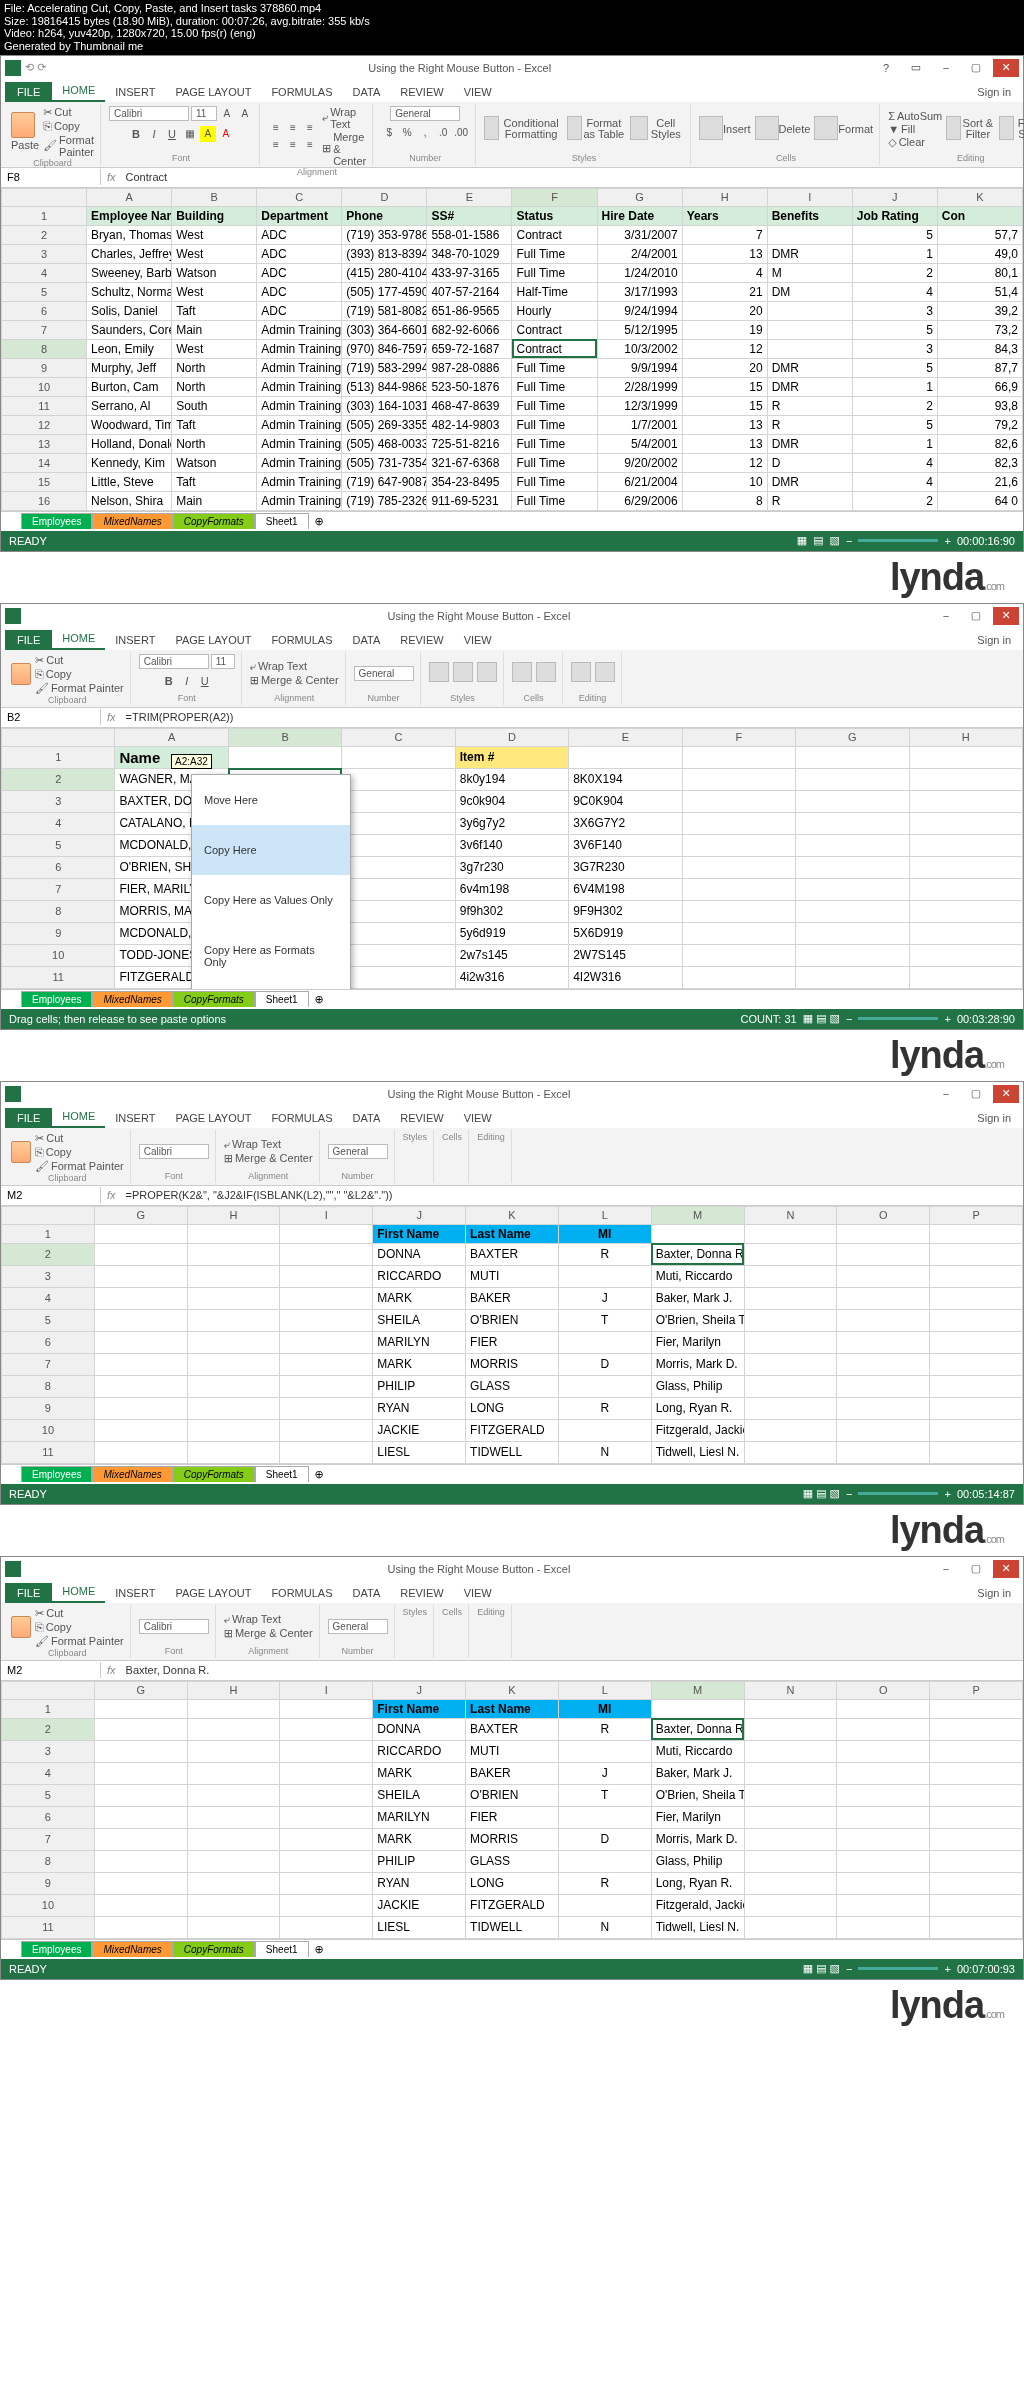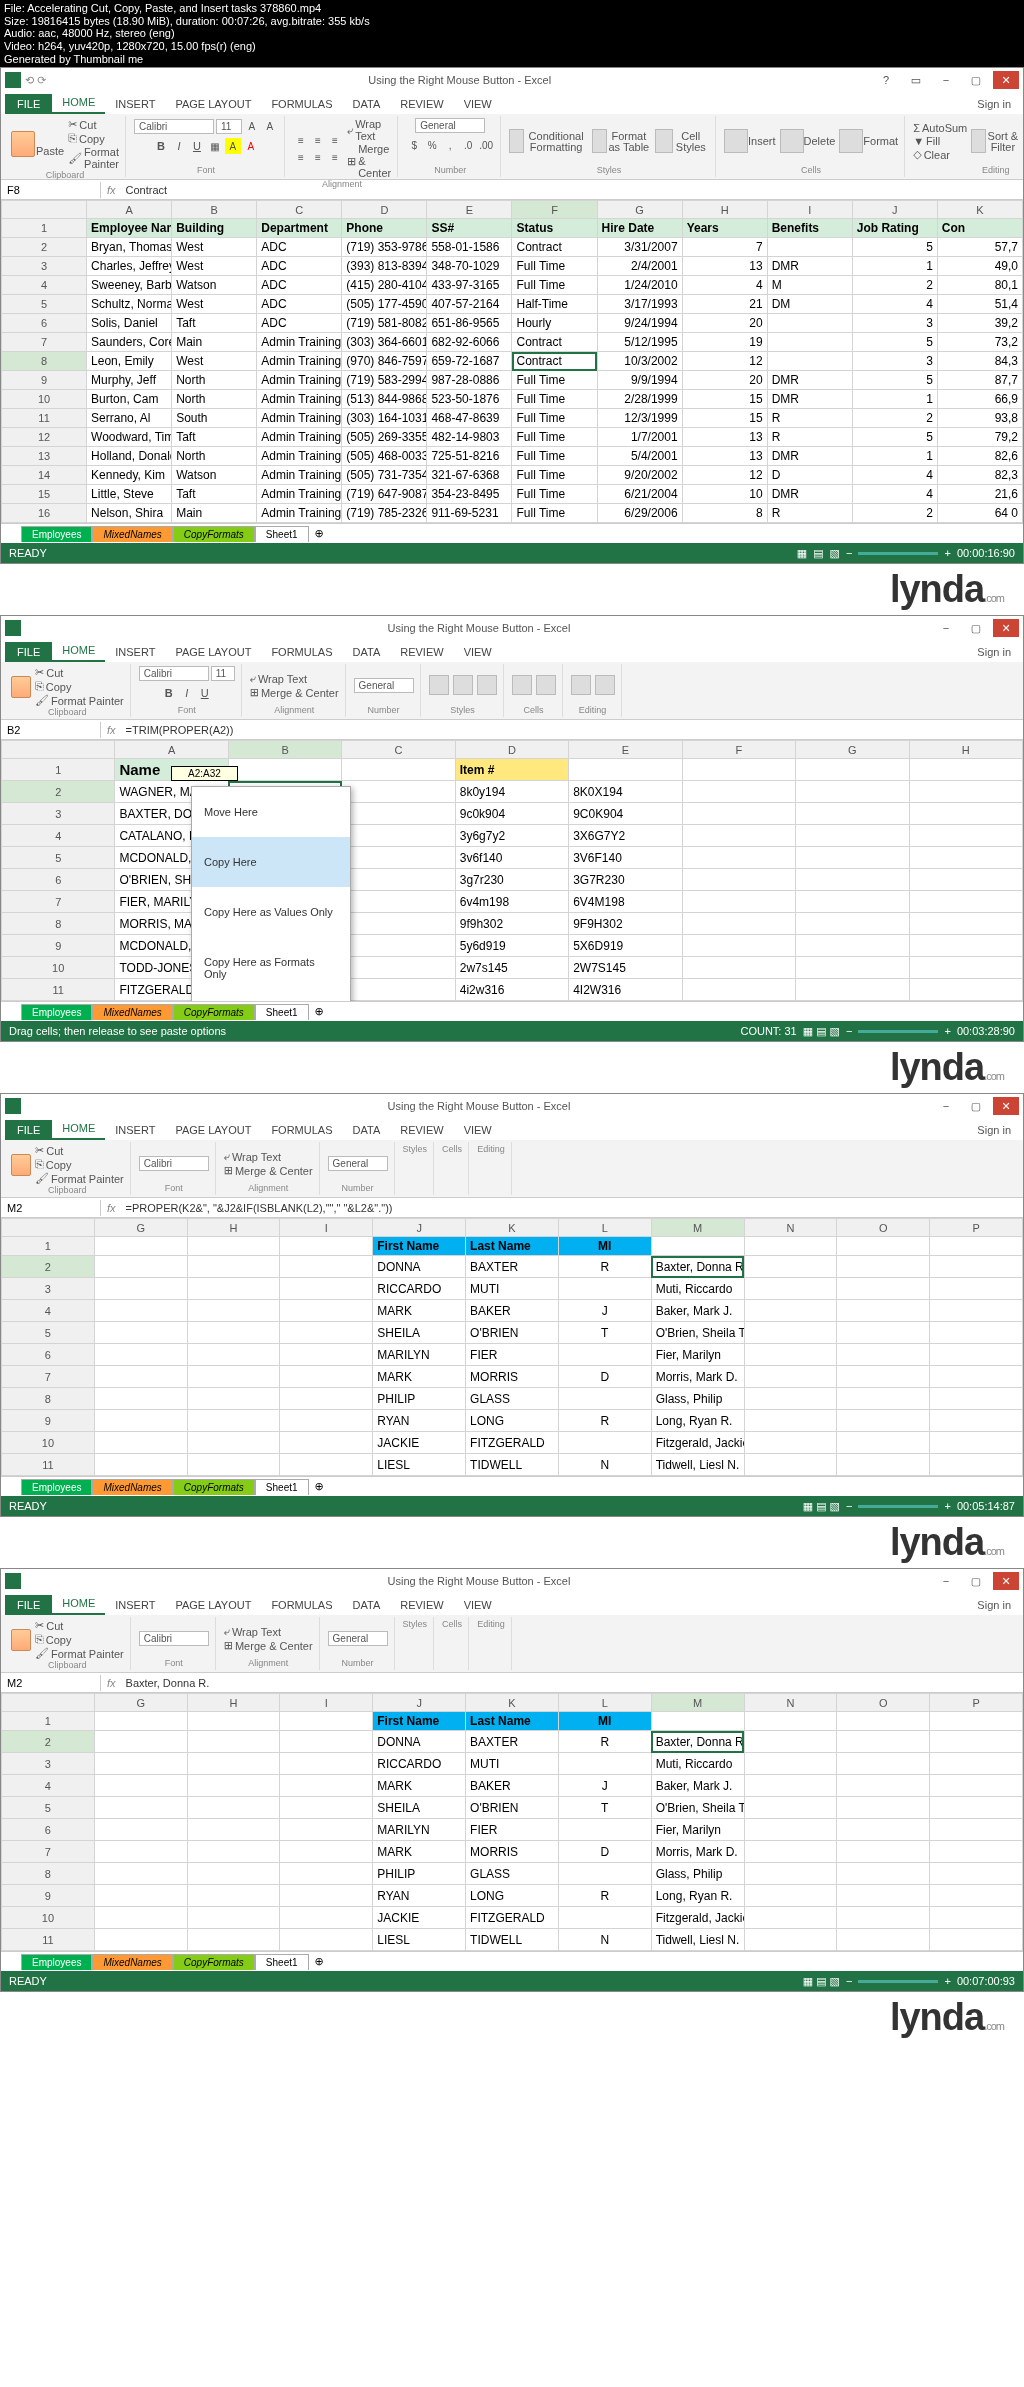--- a/index.html
+++ b/index.html
@@ -13,21 +13,21 @@
 .win-btn.close{color:#fff;background:#c43}
 .menubar{height:22px;display:flex;align-items:flex-end;padding-left:4px;background:#fff}
 .menubar .file{background:#217346;color:#fff;padding:4px 12px;font-size:11px}
 .menubar .tab{padding:4px 10px;font-size:11px;color:#444;text-transform:uppercase}
 .menubar .tab.active{color:#217346;border-bottom:2px solid #217346}
 .signin{margin-left:auto;padding:4px 12px;color:#555}
 .ribbon{height:66px;background:#f3f3f3;border-bottom:1px solid #ccc;display:flex;padding:2px 4px;gap:2px;font-size:10px;color:#555}
 .rgrp{border-right:1px solid #ddd;padding:2px 6px;display:flex;flex-direction:column;justify-content:space-between}
 .rgrp .lbl{text-align:center;color:#888;font-size:9px}
 .rgrp .body{flex:1;display:flex;align-items:center;gap:4px}
-.paste-btn{display:flex;flex-direction:row;align-items:flex-end;gap:1px}
+.paste-btn{display:flex;flex-direction:column;align-items:flex-start;gap:1px}
 .paste-icon{width:24px;height:26px;background:linear-gradient(#fc9,#fa7);border:1px solid #c85;border-radius:2px;position:relative}
 .mini{display:flex;flex-direction:column;gap:1px;font-size:10px}
 .mini span{display:flex;align-items:center;gap:2px}
 .font-box{display:flex;flex-direction:column;gap:2px}
 .font-row{display:flex;gap:2px;align-items:center}
 .sel{border:1px solid #bbb;background:#fff;padding:1px 4px;font-size:10px}
 .btn-sm{width:16px;height:16px;border:1px solid transparent;display:flex;align-items:center;justify-content:center;font-size:10px}
 .align-grid{display:grid;grid-template-columns:repeat(3,16px);gap:1px}
 .vbtn{display:flex;flex-direction:row;align-items:center;font-size:9px;text-align:center;line-height:1}
 .vbtn .vicon{width:24px;height:24px;background:#ddd;border:1px solid #bbb;margin-bottom:2px}
@@ -63,21 +63,20 @@
 .wm-wrap{text-align:right;padding:4px 20px 4px 0}
 .num{text-align:right!important}
 .ctr{text-align:center!important}
 </style>
 </head>
 <body>
 
 <div class="metadata">
  <div>File: Accelerating Cut, Copy, Paste, and Insert tasks 378860.mp4</div>
  <div>Size: 19816415 bytes (18.90 MiB), duration: 00:07:26, avg.bitrate: 355 kb/s</div>
- <div>Audio: aac, 48000 Hz, stereo (eng)</div>
  <div>Video: h264, yuv420p, 1280x720, 15.00 fps(r) (eng)</div>
  <div>Generated by Thumbnail me</div>
 </div>
 
 <div class="excel-window">
  <div class="titlebar">
   <span style="width:16px;height:16px;background:#217346;margin-right:4px"></span>
   <span style="color:#888">⟲ ⟳</span>
   <span class="title">Using the Right Mouse Button - Excel</span>
   <div class="win-controls">
@@ -748,21 +747,21 @@
         <div class="">Copy Here as Values Only</div>
         <div class="">Copy Here as Formats Only</div>
         <div class="">Link Here</div>
         <div class="">Create Hyperlink Here</div>
         <div class="">Shift Down and Copy</div>
         <div class="">Shift Right and Copy</div>
         <div class="">Shift Down and Move</div>
         <div class="">Shift Right and Move</div>
         <div class="">Cancel</div>
       </div>
-  <div style="position:absolute;top:26px;left:170px;background:#ffffe1;border:1px solid #000;padding:1px 16px;font-size:10px">A2:A32</div>
+  <div style="position:absolute;top:26px;left:170px;background:#ffffe1;border:1px solid #000;padding:1px 3px;font-size:10px">A2:A32</div>
  </div>
  <div class="tabs-row">
       <span class="sheet-tab tab-green">Employees</span>
       <span class="sheet-tab tab-orange">MixedNames</span>
       <span class="sheet-tab tab-blue">CopyFormats</span>
       <span class="sheet-tab tab-white">Sheet1</span>
       <span style="padding:0 6px">⊕</span>
     </div>
  <div class="statusbar">
       <span>Drag cells; then release to see paste options</span>

